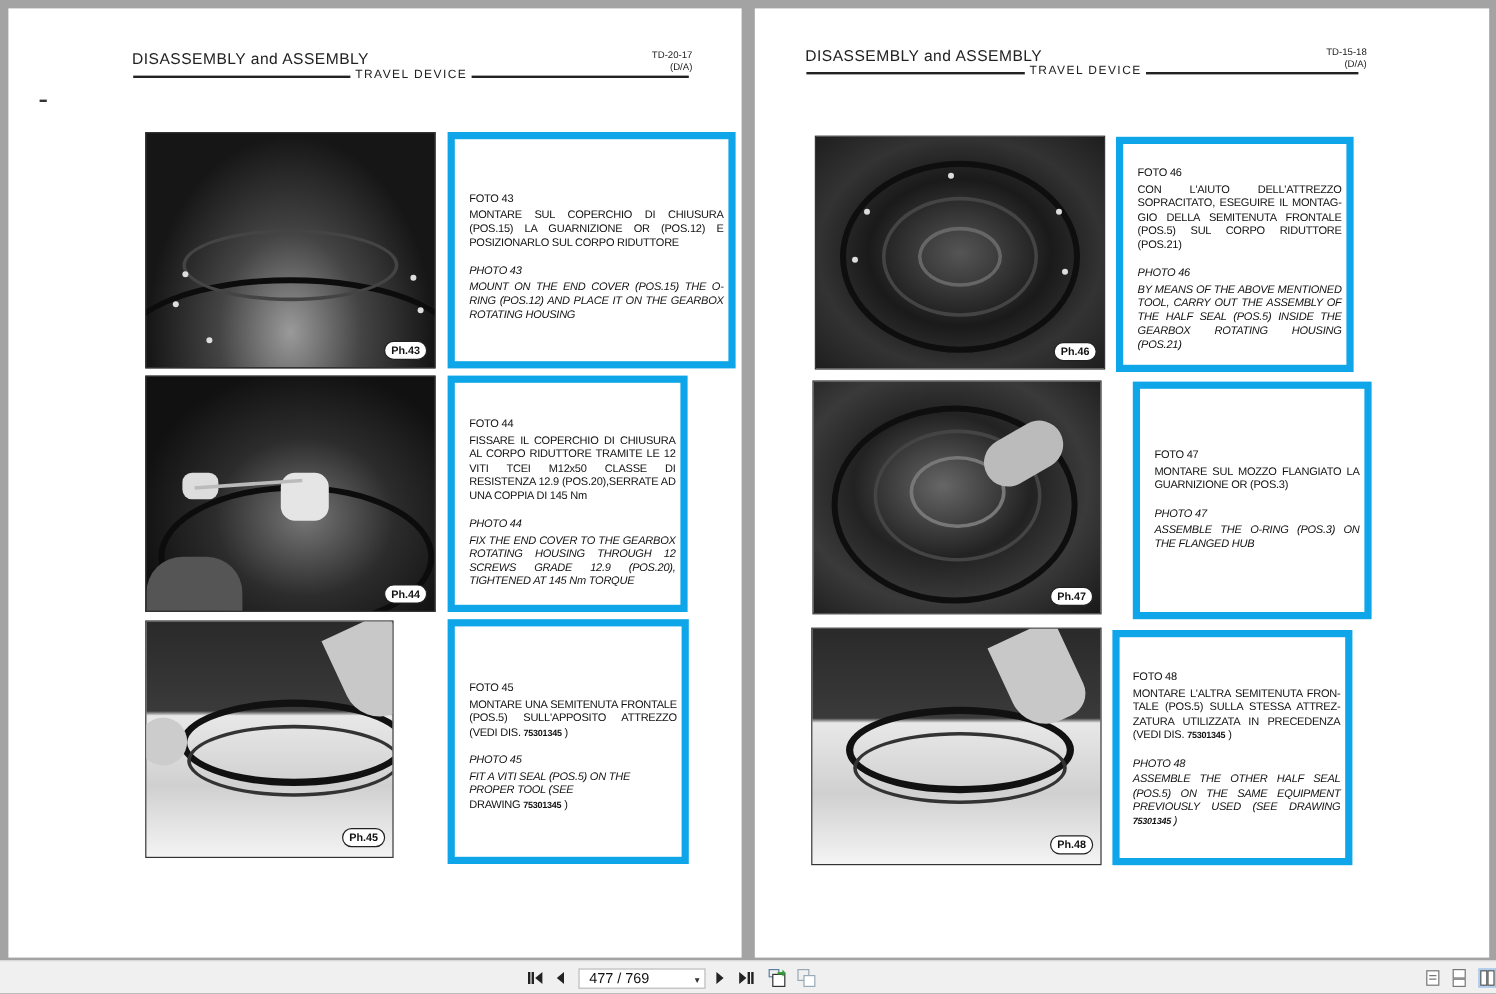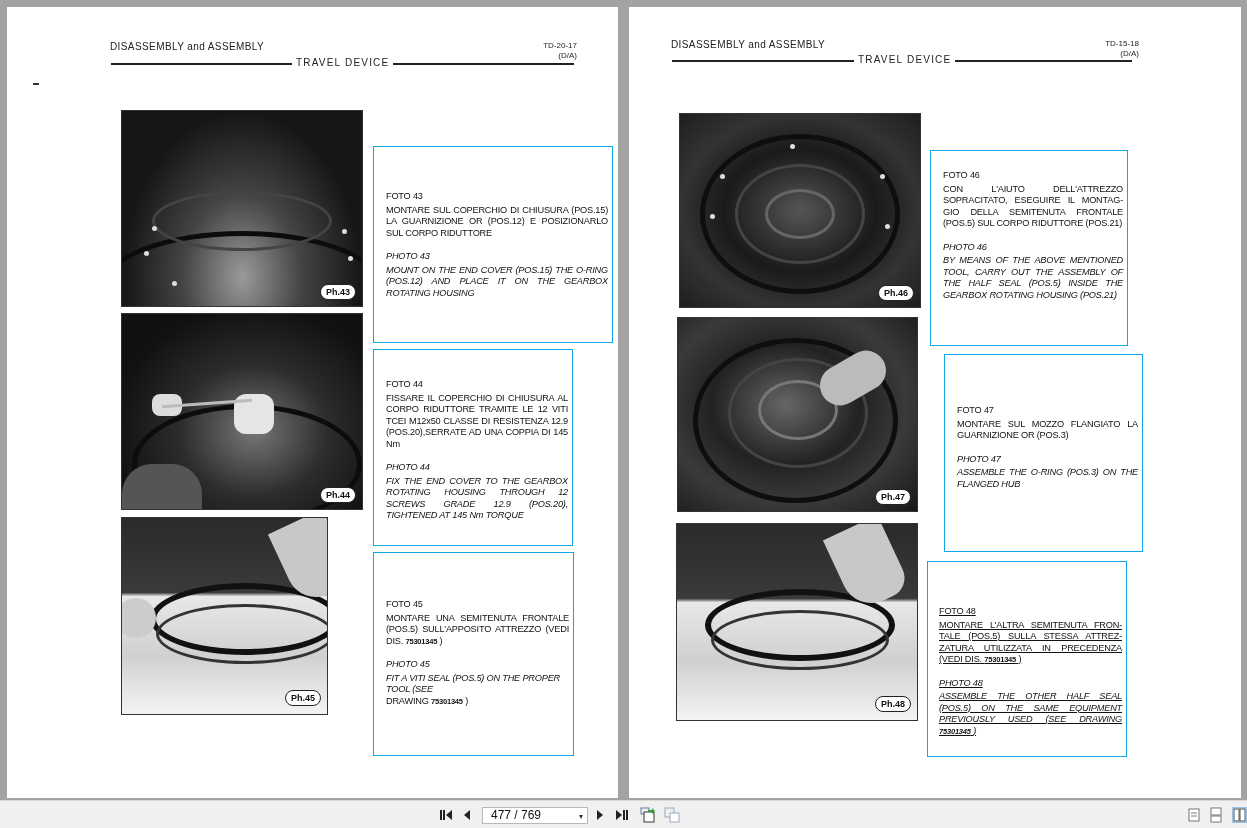--- a/index.html
+++ b/index.html
@@ -4,40 +4,40 @@
 <style>
   * { box-sizing: border-box; margin: 0; padding: 0; }
   html, body { width: 1247px; height: 828px; overflow: hidden; }
   body { background: #a3a3a3; font-family: "Liberation Sans", sans-serif; position: relative; }
 
   .viewer { position: absolute; left: 0; top: 0; width: 1247px; height: 800px; background: #a3a3a3; }
   .page { position: absolute; top: 7px; background: #fff; height: 791px; }
   .page.left { left: 7px; width: 611px; }
   .page.right { left: 629px; width: 612px; }
 
-  .hdr-left { position: absolute; font-size: 10px; letter-spacing: 0.4px; color: #222; }
+  .hdr-left { position: absolute; font-size: 13px; letter-spacing: 0.4px; color: #222; }
   .hdr-right { position: absolute; font-size: 8px; color: #222; text-align: right; line-height: 10px; }
   .rule { position: absolute; height: 2px; background: #222; }
   .section-title { position: absolute; font-size: 10px; letter-spacing: 1.2px; color: #222; background: #fff; padding: 0 4px; }
 
   .photo { position: absolute; border: 1px solid #333; overflow: hidden; }
   .photo.p43 { background: radial-gradient(ellipse at 50% 85%, #9a9a9a 0%, #444 35%, #161616 70%), #222; }
   .photo.p44 { background: radial-gradient(ellipse at 55% 60%, #777 0%, #2c2c2c 40%, #111 75%), #222; }
   .photo.p45, .photo.p48 { background: linear-gradient(#2a2a2a 0%, #3a3a3a 38%, #e8e8e8 40%, #d0d0d0 70%, #f4f4f4 100%); }
   .photo.p46 { background: radial-gradient(ellipse at 50% 50%, #555 0%, #1a1a1a 45%, #333 70%, #1e1e1e 100%); }
   .photo.p47 { background: radial-gradient(ellipse at 45% 45%, #666 0%, #222 40%, #3a3a3a 65%, #181818 100%); }
 
   .ring { position: absolute; border-radius: 50%; border: 5px solid #111; }
   .ring.inner { border-width: 3px; border-color: #444; }
   .bolt { position: absolute; width: 5px; height: 5px; border-radius: 50%; background: #ddd; }
 
   .ph-label { position: absolute; right: 6px; bottom: 6px; background: #fff; border: 1.5px solid #222; border-radius: 8px;
               font-size: 9px; font-weight: bold; padding: 2px 5px; color: #111; }
 
-  .textbox { position: absolute; border: 1px solid #0ea5e9; background: #fff; margin-top: 36px; }
+  .textbox { position: absolute; border: 6px solid #0ea5e9; background: #fff; }
   .tb-inner { position: absolute; left: 12px; right: 4px; font-size: 9.2px; line-height: 11.5px; color: #111; letter-spacing: -0.2px; }
   .tb-inner .cap { margin-bottom: 2px; }
   .tb-inner .it { text-align: justify; text-align-last: left; }
   .tb-inner .en { font-style: italic; }
   .tb-inner .gap { height: 12px; }
   .tb-inner .code { font-size: 7.5px; font-weight: bold; }
 
   .toolbar { position: absolute; left: 0; top: 800px; width: 1247px; height: 28px; background: #f0f0f0; border-top: 1px solid #d8d8d8; }
   .tbtn { position: absolute; top: 6px; height: 16px; display: flex; align-items: center; justify-content: center; cursor: pointer; }
   .page-box { position: absolute; left: 482px; top: 6px; width: 106px; height: 17px; background: #fff; border: 1px solid #b8b8b8;
@@ -173,21 +173,21 @@
       </div>
     </div>
 
     <div class="photo p48" style="left:47px; top:516px; width:242px; height:198px;">
       <div class="ring" style="left:28px; top:65px; width:190px; height:72px; border-width:6px;"></div>
       <div class="ring inner" style="left:34px; top:86px; width:178px; height:60px; border-color:#333;"></div>
       <div style="position:absolute; left:160px; top:0; width:60px; height:80px; background:#c8c8c8; border-radius:0 0 20px 30px; transform:rotate(-25deg);"></div>
       <div class="ph-label" style="bottom:8px;">Ph.48</div>
     </div>
     <div class="textbox" style="left:298px; top:518px; width:200px; height:196px;">
-      <div class="tb-inner" style="top:44px; left:11px;text-decoration:underline;">
+      <div class="tb-inner" style="top:28px; left:11px;">
         <div class="cap">FOTO 48</div>
         <div class="it">
           <span>MONTARE L'ALTRA SEMITENUTA FRON-TALE (POS.5) SULLA STESSA ATTREZ-ZATURA UTILIZZATA IN PRECEDENZA (VEDI DIS.</span>
           <span class="code">75301345</span>
           <span>)</span>
         </div>
         <div class="gap"></div>
         <div class="cap en">PHOTO 48</div>
         <div class="it en">
           <span>ASSEMBLE THE OTHER HALF SEAL (POS.5) ON THE SAME EQUIPMENT PREVIOUSLY USED (SEE DRAWING</span>

